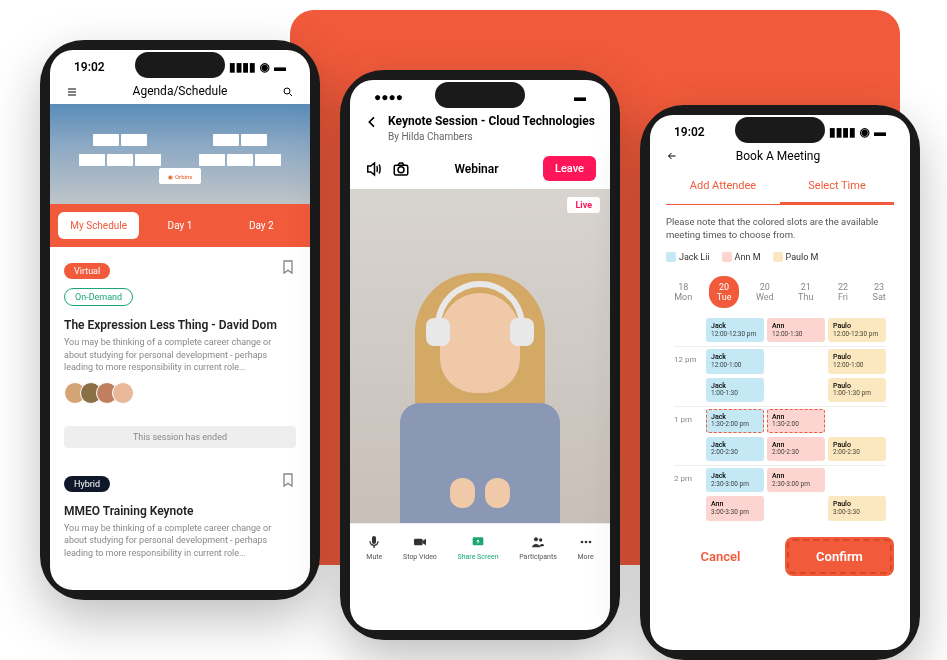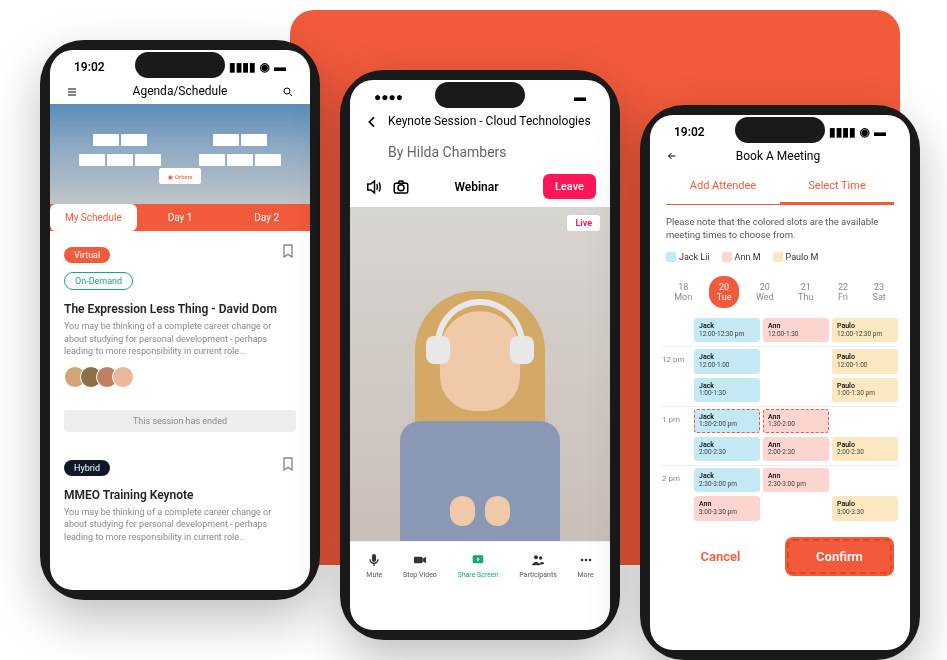--- a/index.html
+++ b/index.html
@@ -13,43 +13,43 @@
 .phone-1{left:40px;top:40px;height:560px}
 .phone-2{left:340px;top:70px;height:570px}
 .phone-3{left:640px;top:105px;height:555px}
 .p1-header{padding:6px 16px;display:flex;align-items:flex-end;justify-content:space-between;font-size:12px}
 .ic{display:inline-flex;align-items:center;justify-content:center}
 .banner{height:100px;background:linear-gradient(180deg,#5a8cb8 0%,#8ba8c4 40%,#bfc5c8 100%);position:relative;display:flex;align-items:center;justify-content:center}
 .banner-booths{position:absolute;top:30px;left:0;right:0;display:flex;justify-content:space-around;padding:0 10px}
 .booth-row{display:flex;gap:2px}
 .booth{width:26px;height:12px;background:#fff;border-radius:1px;font-size:5px;display:flex;align-items:center;justify-content:center;color:#333}
 .center-booth{position:absolute;bottom:20px;left:50%;transform:translateX(-50%);width:42px;height:16px;background:#fff;border-radius:2px;font-size:6px;display:flex;align-items:center;justify-content:center;gap:2px;color:#E25822}
-.sched-tabs{display:flex;background:#F15A3B;gap:0}
+.sched-tabs{display:flex;background:#F15A3B;padding:8px;gap:0}
 .sched-tab{flex:1;text-align:center;font-size:10px;padding:8px 4px;border-radius:6px;color:#fff}
 .sched-tab.active{background:#fff;color:#F15A3B}
 .session-card{padding:12px 14px}
 .badge{display:inline-block;padding:3px 10px;border-radius:10px;font-size:9px;color:#fff;margin-bottom:6px}
 .badge-virtual{background:#F15A3B}
 .badge-ondemand{background:#fff;color:#1BA672;border:1px solid #1BA672}
 .badge-hybrid{background:#0f172a}
 .bookmark{float:right;width:16px;height:16px}
 .sess-title{font-size:12px;font-weight:600;margin:6px 0 4px;color:#222}
 .sess-desc{font-size:9px;color:#888;line-height:1.4}
 .avatars{display:flex;margin-top:8px}
 .av{width:22px;height:22px;border-radius:50%;border:1.5px solid #fff;margin-left:-6px;background-size:cover}
 .av:first-child{margin-left:0}
 .ended-bar{background:#eee;text-align:center;padding:6px;font-size:9px;color:#888;margin:10px 14px 8px;border-radius:4px}
 .btn-row{display:flex;gap:8px;padding:0 14px}
 .btn{flex:1;padding:9px;border-radius:6px;font-size:10px;text-align:center;border:1.5px solid #000}
 .btn-remove{background:#fff;color:#000}
 .btn-play{background:#000;color:#fff}
 .p2-header{padding:6px 14px;display:flex;align-items:flex-start;gap:8px}
 .p2-title-block{flex:1}
-.p2-title{font-size:12px;font-weight:400}
-.p2-author{font-size:14px;color:#666;margin-top:16px}
+.p2-title{font-size:12px;font-weight:700}
+.p2-author{font-size:10px;color:#666;margin-top:3px}
 .p2-controls{display:flex;align-items:center;justify-content:space-between;padding:8px 14px}
 .p2-ctrl-left{display:flex;gap:10px;align-items:center}
 .webinar-label{font-size:12px;font-weight:600}
 .leave-btn{background:#FF1659;color:#fff;padding:6px 12px;border-radius:6px;font-size:11px;font-weight:500}
 .video-area{height:334px;background:linear-gradient(180deg,#d8d4d0 0%,#c8bfb8 100%);position:relative}
 .live-tag{position:absolute;top:8px;right:10px;background:#fff;color:#FF1659;font-size:9px;font-weight:700;padding:3px 8px;border-radius:3px}
 .presenter{position:absolute;bottom:0;left:50%;transform:translateX(-50%);width:180px;height:260px}
 .presenter-body{width:180px;height:260px;position:relative}
 .face{width:80px;height:100px;background:#f0c9a8;border-radius:40px 40px 35px 35px;position:absolute;left:50px;top:30px}
 .hair{width:130px;height:170px;background:#D4A865;border-radius:60px 60px 30px 30px;position:absolute;left:25px;top:10px;z-index:-1}
@@ -68,21 +68,21 @@
 .p3-header{padding:6px 16px;display:flex;align-items:center;justify-content:space-between;font-size:12px}
 .p3-tabs{display:flex;padding:0 16px}
 .p3-tab{flex:1;text-align:center;font-size:11px;padding:10px 4px;color:#F15A3B;border-bottom:2px solid transparent}
 .p3-tab.active{border-bottom-color:#F15A3B}
 .p3-note{font-size:9.5px;color:#555;padding:10px 16px;line-height:1.4}
 .legend{display:flex;gap:12px;padding:0 16px 10px;font-size:9px;color:#333}
 .leg-sw{width:10px;height:10px;border-radius:2px;display:inline-block;margin-right:3px;vertical-align:middle}
 .days-row{display:flex;justify-content:space-around;padding:4px 12px 10px;font-size:9px;color:#888;text-align:center}
 .day{display:flex;flex-direction:column;gap:0;padding:6px 8px;border-radius:14px}
 .day.active{background:#F15A3B;color:#fff}
-.cal-grid{padding:0 12px;font-size:8px}
+.cal-grid{padding:0 24px;font-size:8px}
 .cal-row{display:flex;gap:4px;align-items:flex-start;margin-bottom:4px}
 .time-label{width:28px;font-size:8px;color:#888;padding-top:6px}
 .slots{flex:1;display:flex;gap:3px}
 .slot{flex:1;padding:4px 5px;border-radius:3px;font-size:7px;line-height:1.2}
 .slot .name{font-weight:500}
 .slot .time{font-size:6.5px;opacity:.75}
 .slot-jack{background:#c5e8f5}
 .slot-ann{background:#fdd5d0}
 .slot-paulo{background:#fce8c0}
 .slot-empty{background:transparent}

